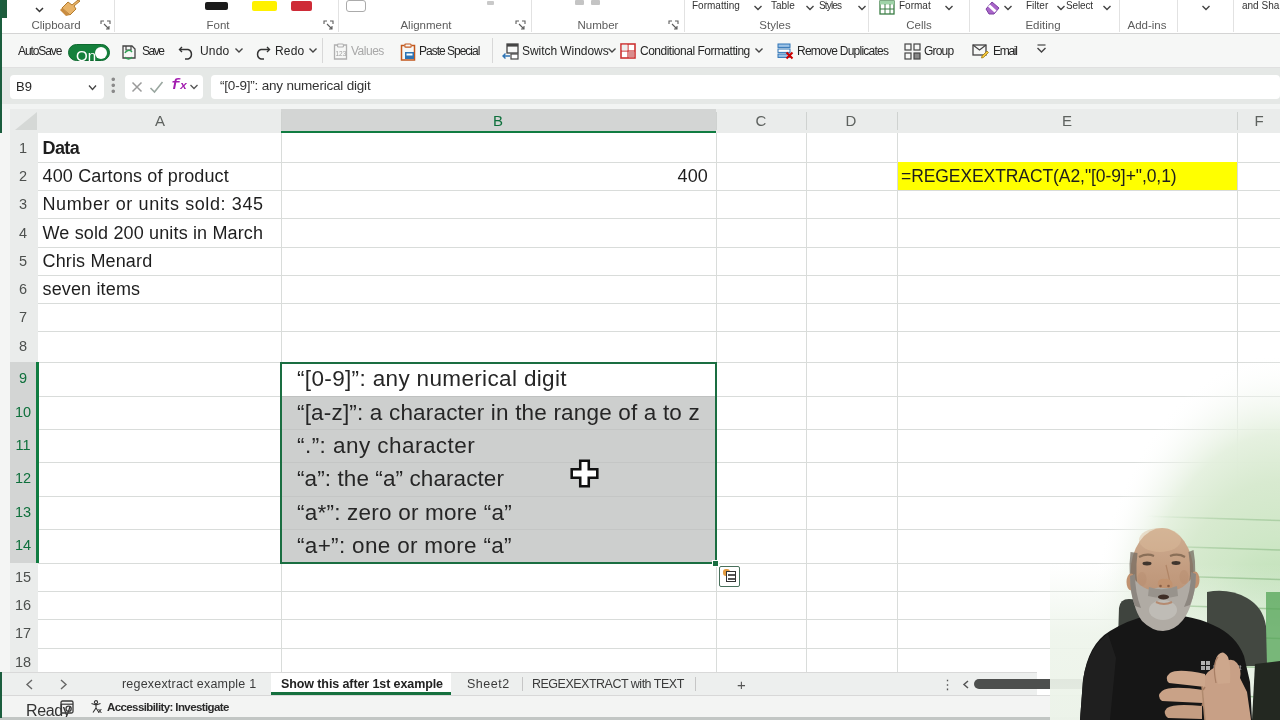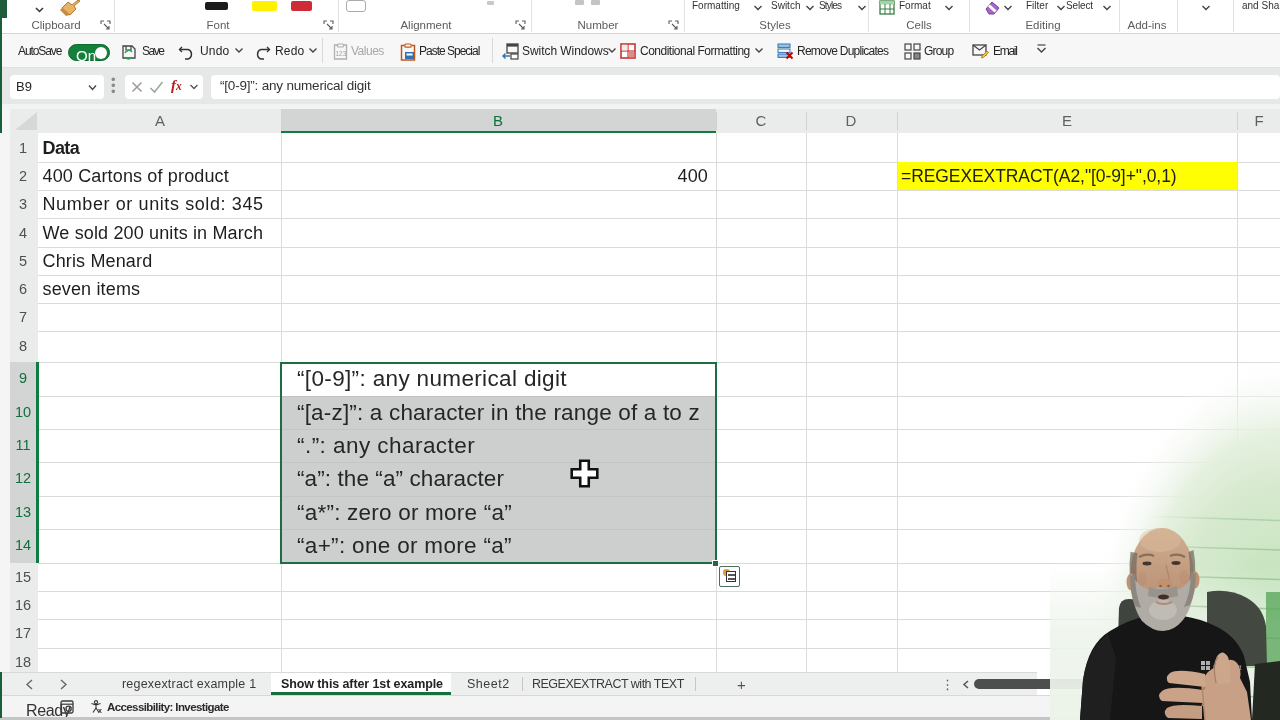--- a/index.html
+++ b/index.html
@@ -50,21 +50,21 @@
   <div class="abs" style="left:252px;top:1px;width:25px;height:10px;background:#fff100;border-radius:2px"></div>
   <div class="abs" style="left:291px;top:1px;width:21px;height:10px;background:#ce2b37;border-radius:2px"></div>
   <div class="abs" style="left:346px;top:0;width:20px;height:12px;border:1px solid #ababab;border-radius:3px;background:#fff"></div>
   <div class="abs" style="left:487px;top:1px;width:7px;height:4px;background:#c9c9c9;border-radius:1px"></div>
   <div class="abs" style="left:575px;top:0;width:9px;height:5px;background:#c4c4c4;border-radius:1px"></div>
   <div class="abs" style="left:591px;top:0;width:9px;height:5px;background:#c4c4c4;border-radius:1px"></div>
   <div class="rtx" style="left:692px">Formatting</div>
   <svg class="abs" style="left:753px;top:5px" width="10" height="7" viewBox="0 0 10 7">
       <path d="M1.5 1 L5 4.5 L8.5 1" stroke="#444" stroke-width="1.4" fill="none"></path>
     </svg>
-  <div class="rtx" style="left:771px">Switch</div>
+  <div class="rtx" style="left:771px">Table</div>
   <svg class="abs" style="left:805px;top:5px" width="10" height="7" viewBox="0 0 10 7">
       <path d="M1.5 1 L5 4.5 L8.5 1" stroke="#444" stroke-width="1.4" fill="none"></path>
     </svg>
   <div class="rtx" style="left:819px;letter-spacing:-0.85px">Styles</div>
   <svg class="abs" style="left:857px;top:5px" width="10" height="7" viewBox="0 0 10 7">
       <path d="M1.5 1 L5 4.5 L8.5 1" stroke="#444" stroke-width="1.4" fill="none"></path>
     </svg>
   <svg class="abs" style="left:879px;top:0" width="16" height="15" viewBox="0 0 16 15">
       <rect x="1" y="1" width="14" height="13" fill="#fff" stroke="#3a7d44" stroke-width="1.3"></rect>
       <rect x="1" y="1" width="14" height="3.5" fill="#9fd3a8"></rect>
@@ -225,21 +225,21 @@
       <path d="M2 1.5 L5.5 5.5 L9 1.5" stroke="#444" stroke-width="1.3" fill="none"></path>
     </svg>
   <div class="abs" style="left:111px;top:9px;width:3px;height:18px;color:#8a8a8a;font-size:13px;line-height:6px;letter-spacing:0">•<br>•<br>•</div>
   <div class="whitebox" style="left:125px;top:7px;width:78px;height:24px"></div>
   <svg class="abs" style="left:130px;top:12px" width="14" height="14" viewBox="0 0 14 14">
       <path d="M2.5 2.5 L11.5 11.5 M11.5 2.5 L2.5 11.5" stroke="#9a9a9a" stroke-width="1.5"></path>
     </svg>
   <svg class="abs" style="left:149px;top:12px" width="15" height="14" viewBox="0 0 15 14">
       <path d="M1.5 8 L5.5 12 L13.5 2" stroke="#9aa7a0" stroke-width="1.6" fill="none"></path>
     </svg>
-  <div class="abs" style="left:171px;top:9px;font-size:15px;color:#b91c1c;font-family:Liberation Serif, serif;font-style:italic;font-weight:bold">f<span style="font-size:11.5px">x</span></div>
+  <div class="abs" style="left:171px;top:9px;font-size:15px;color:#a21caf;font-family:Liberation Mono, monospace;font-style:italic;font-weight:bold">f<span style="font-size:11.5px">x</span></div>
   <svg class="abs" style="left:189px;top:16px" width="10" height="7" viewBox="0 0 10 7">
       <path d="M1.5 1 L5 4.5 L8.5 1" stroke="#555" stroke-width="1.3" fill="none"></path>
     </svg>
   <div class="whitebox" style="left:211px;top:7px;width:1069px;height:24px"></div>
   <div class="abs" style="left:220px;top:10px;font-size:13.5px;letter-spacing:-0.2px;color:#333">“[0-9]”: any numerical digit</div>
 </div>
 <div class="abs strip"></div>
 
 <div class="abs hdrband"></div>
 <div class="abs" style="left:281px;top:109px;width:435px;height:24px;background:#d3d5d4"></div>

